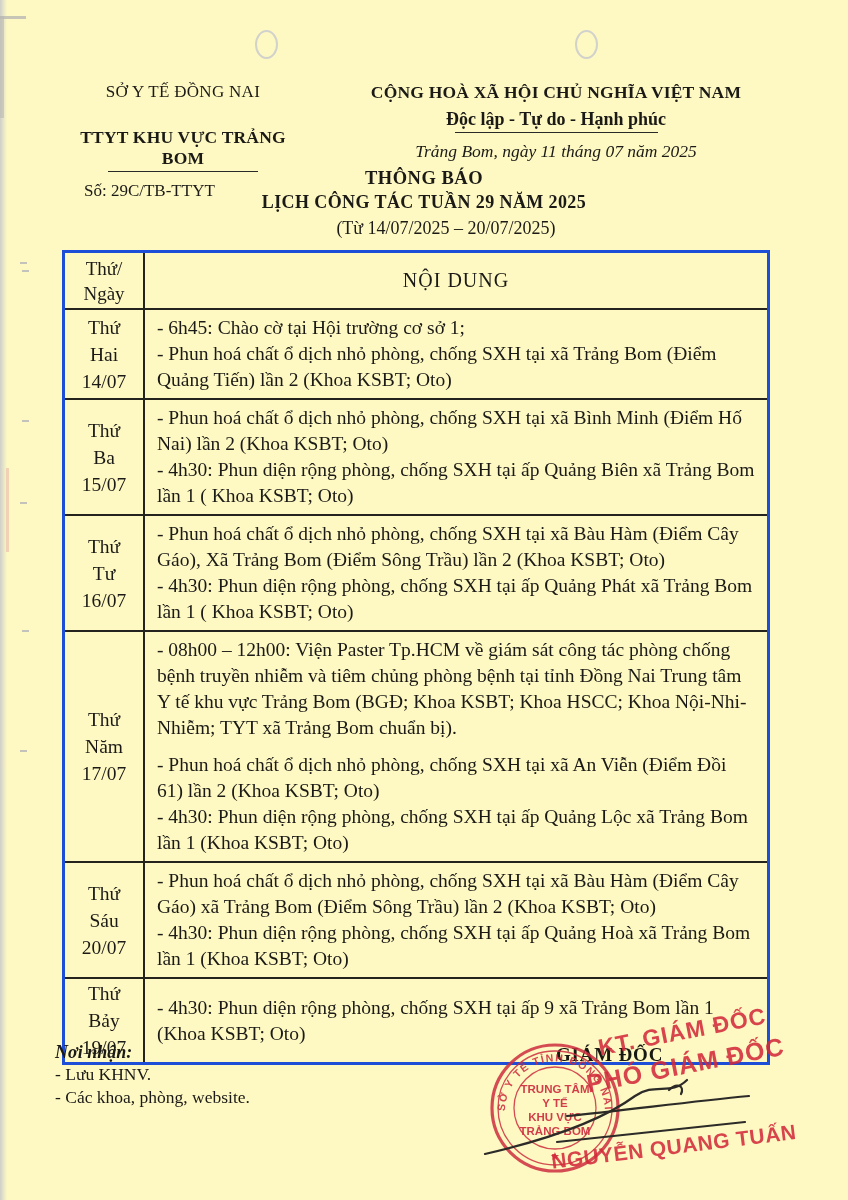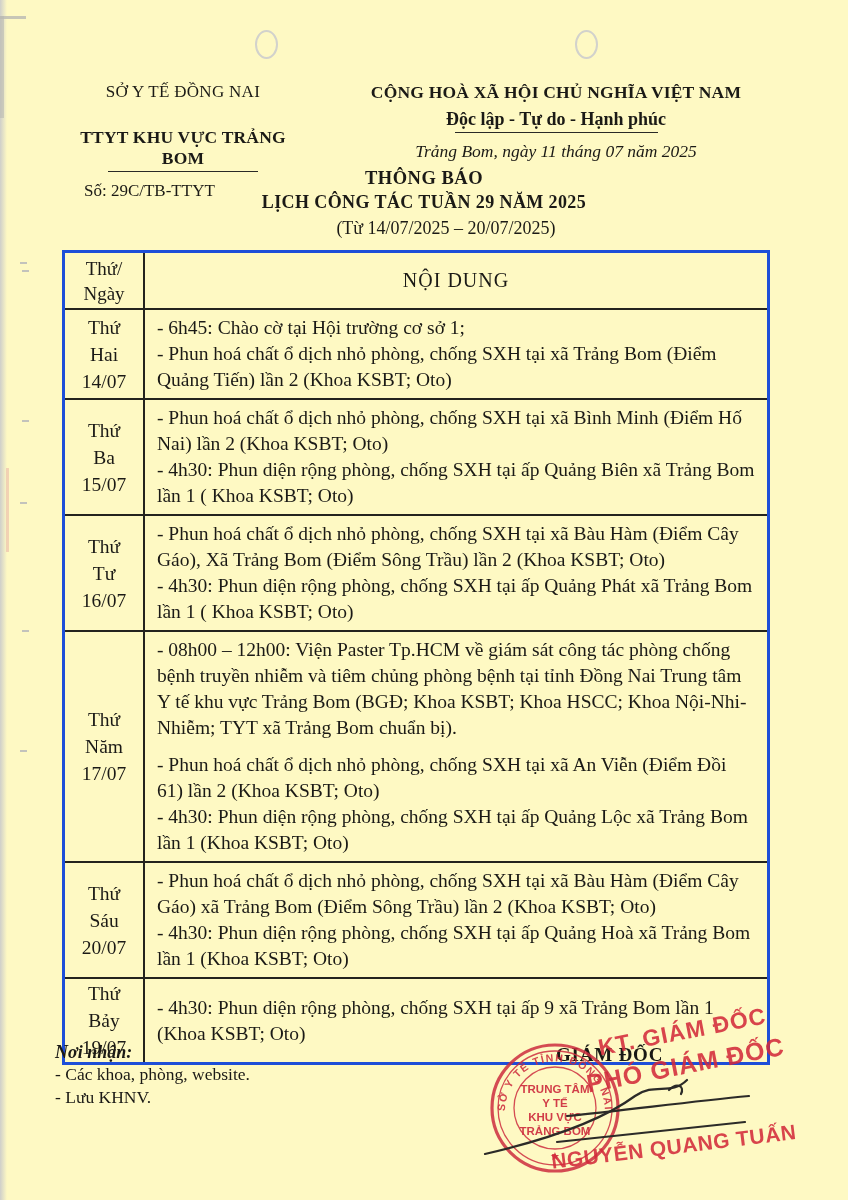--- a/index.html
+++ b/index.html
@@ -171,22 +171,22 @@
           </td>
       <td class="content-c">
             <p class="item">- 4h30: Phun diện rộng phòng, chống SXH tại ấp 9 xã Trảng Bom lần 1 (Khoa KSBT; Oto)</p>
           </td>
     </tr>
       </tbody>
   </table>
 
   <div class="recipients">
     <div class="title">Nơi nhận:</div>
+    <div class="line">- Lưu KHNV.</div>
     <div class="line">- Các khoa, phòng, website.</div>
-    <div class="line">- Lưu KHNV.</div>
   </div>
 
   <div class="sig-title">GIÁM ĐỐC</div>
   <div class="stamp-red stamp-kt">KT. GIÁM ĐỐC</div>
   <div class="stamp-red stamp-pho">PHÓ GIÁM ĐỐC</div>
 
   <svg class="seal-svg" width="136" height="140" viewBox="0 0 136 140">
     <g stroke="rgba(205,45,62,0.85)" fill="none">
       <circle cx="68" cy="69" r="63" stroke-width="3.2"></circle>
       <circle cx="68" cy="69" r="57" stroke-width="1.3"></circle>

